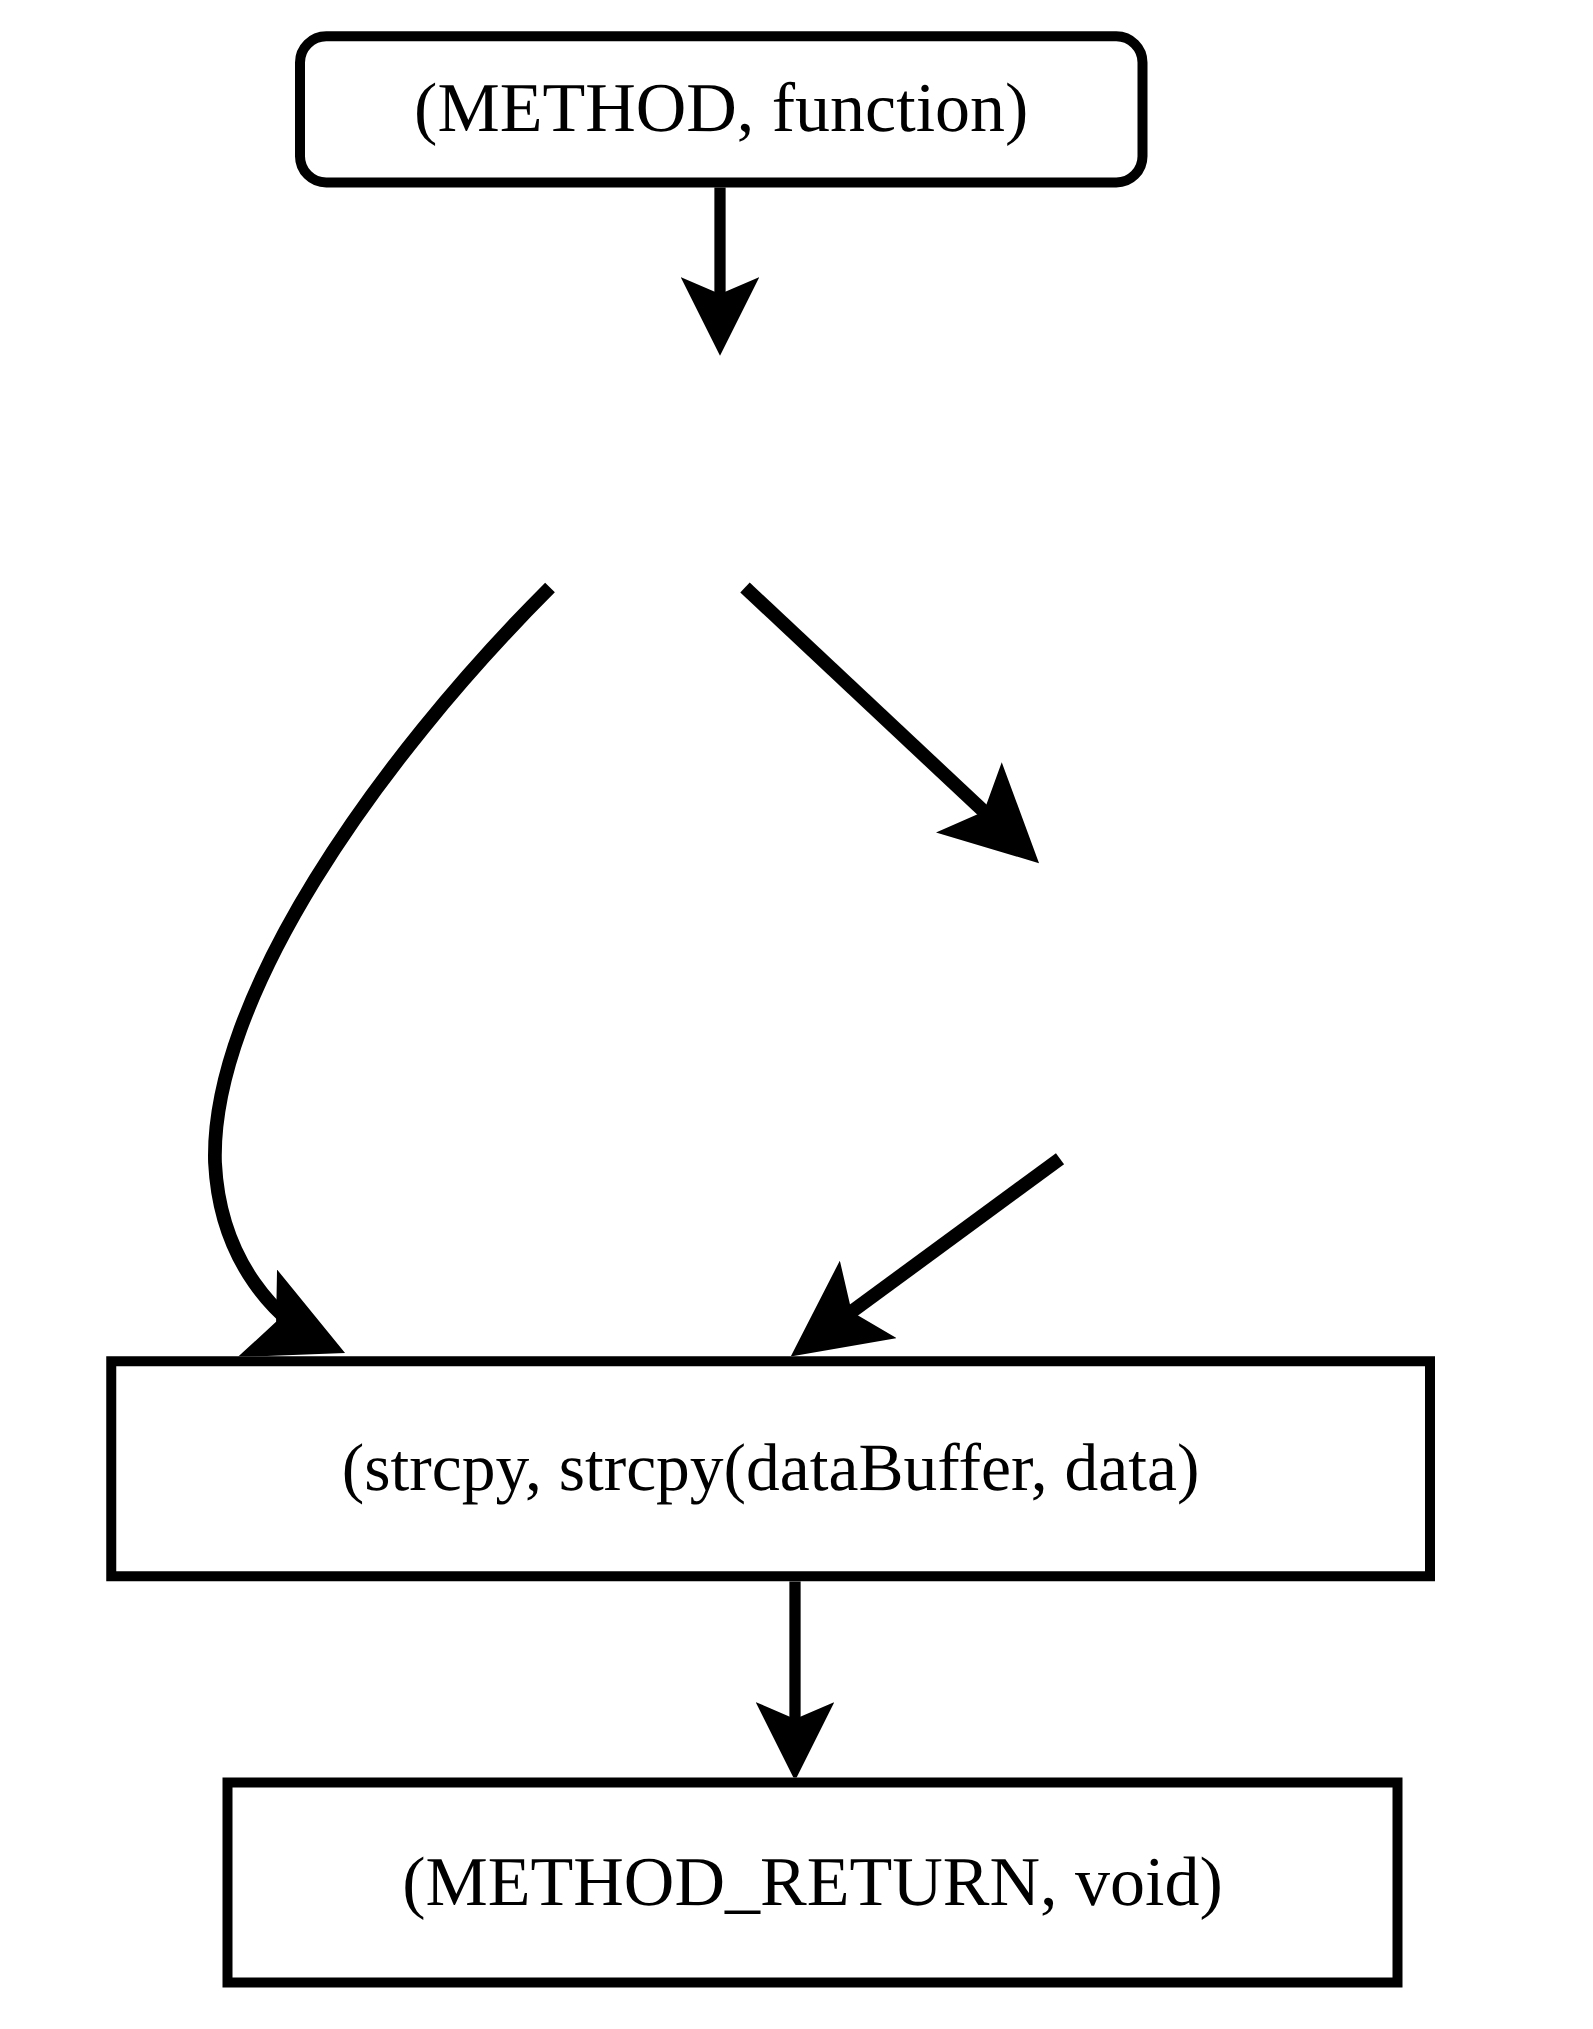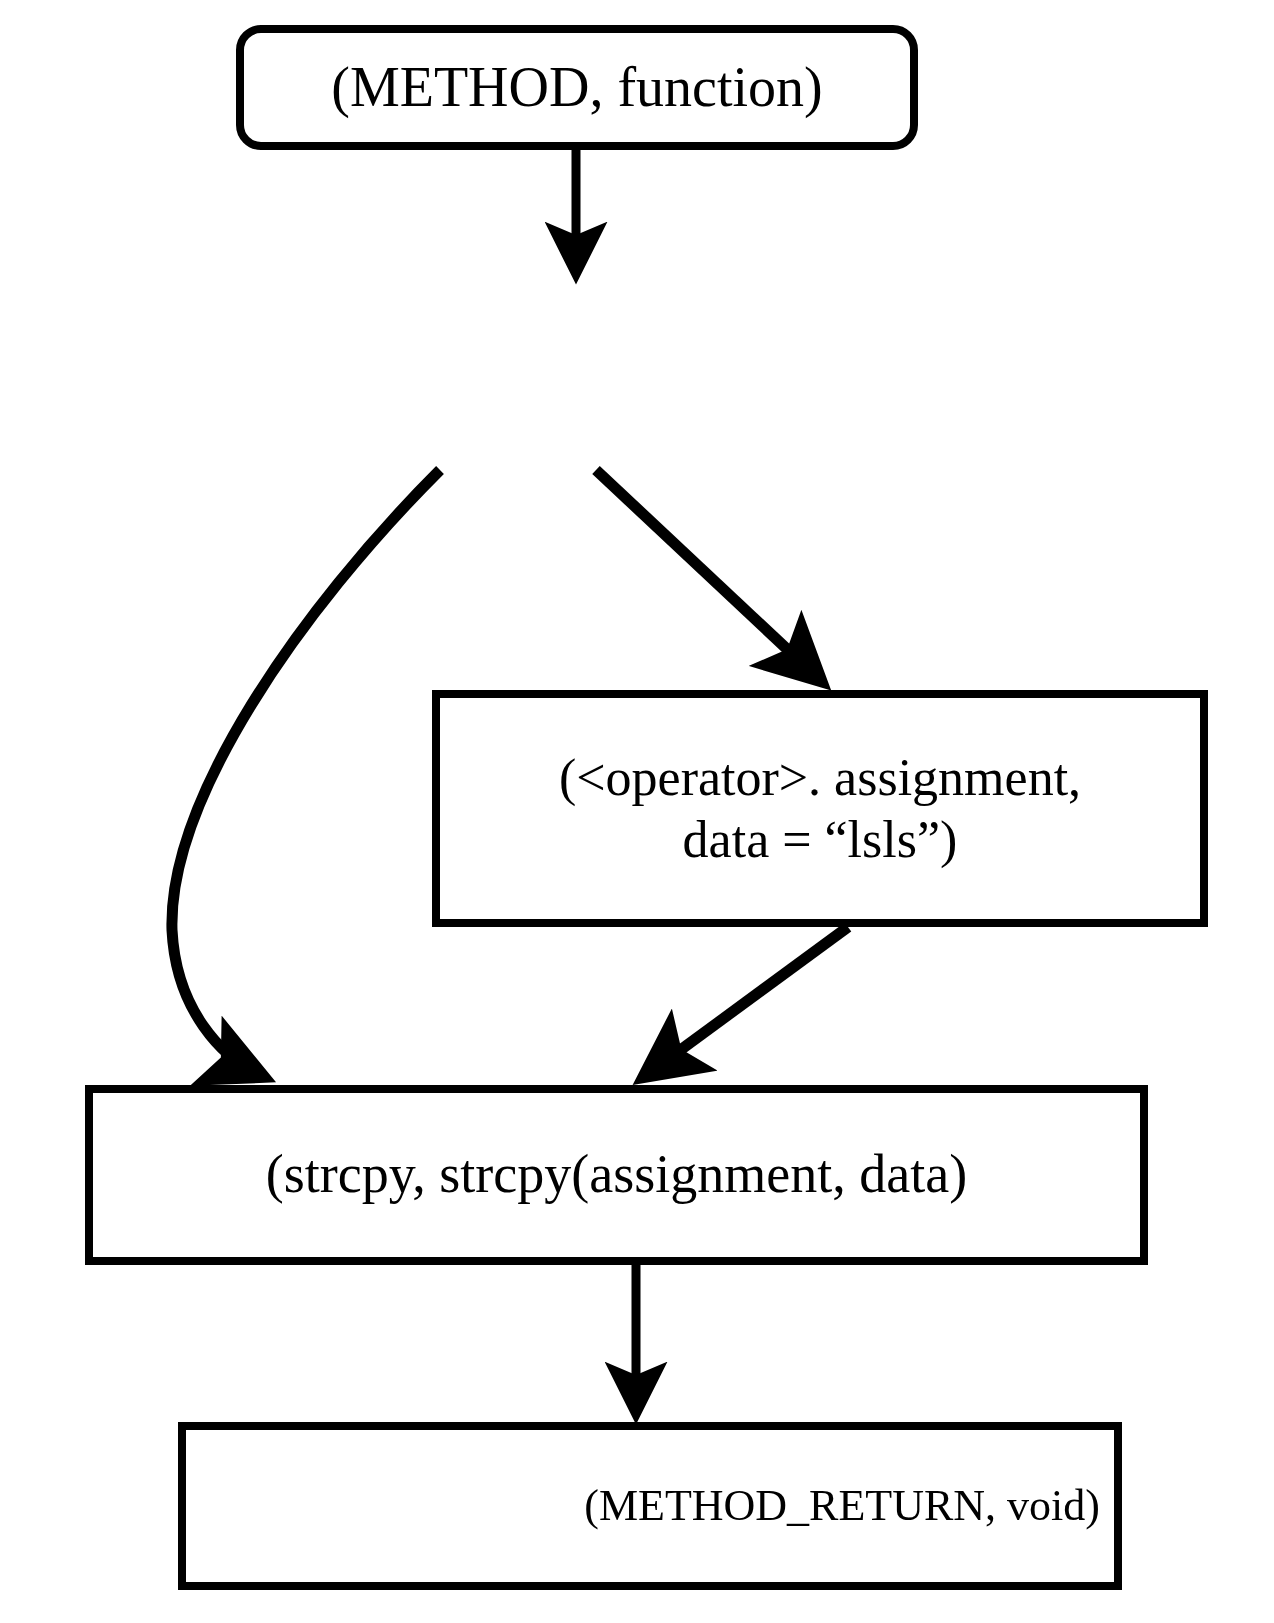--- a/index.html
+++ b/index.html
@@ -38,21 +38,21 @@
   }
   .cfg-node .node-label {
     display: block;
     padding: 0 14px;
     white-space: pre-line;
   }
   #node-method        { left: 236px; top: 25px;   width: 682px;  height: 125px; font-size: 56px; border-radius: 25px; }
   #node-equals        { left: 27px;  top: 280px;  width: 1105px; height: 190px; font-size: 56px; }
   #node-assignment    { left: 432px; top: 690px;  width: 776px;  height: 237px; font-size: 52px; }
   #node-strcpy        { left: 85px;  top: 1085px; width: 1063px; height: 180px; font-size: 54px; }
-  #node-method-return { left: 178px; top: 1422px; width: 944px;  height: 168px; font-size: 44px; justify-content: flex-end; }
+  #node-method-return { left: 178px; top: 1422px; width: 944px;  height: 168px; font-size: 56px; }
 </style>
 </head>
 <body>
 
 <div id="canvas">
 
   <svg id="edge-layer" viewBox="0 0 1274 1623">
     <defs>
       <marker id="arrowhead" markerWidth="7" markerHeight="7" refX="5.6" refY="3.5" orient="auto" markerUnits="strokeWidth">
         <path d="M 0 0 L 7 3.5 L 0 7 L 1.5 3.5 Z" fill="#000000"></path>
@@ -68,26 +68,22 @@
     <path d="M 848 927 L 645 1076" fill="none" stroke="#000000" stroke-width="11" marker-end="url(#arrowhead)"></path>
 
     <path d="M 636 1265 L 636 1412" fill="none" stroke="#000000" stroke-width="9" marker-end="url(#arrowhead)"></path>
   </svg>
 
   <div class="cfg-node" id="node-method">
     <span class="node-label">(METHOD, function)</span>
   </div>
 
 
-  <div class="cfg-node" id="node-assignment">
-    <span class="node-label">(&lt;operator&gt;. assignment,
-data = “lsls”)</span>
-  </div>
 
   <div class="cfg-node" id="node-strcpy">
-    <span class="node-label">(strcpy, strcpy(assignment, data)</span>
+    <span class="node-label">(strcpy, strcpy(dataBuffer, data)</span>
   </div>
 
   <div class="cfg-node" id="node-method-return">
     <span class="node-label">(METHOD_RETURN, void)</span>
   </div>
 
 </div>
 
 </body></html>

